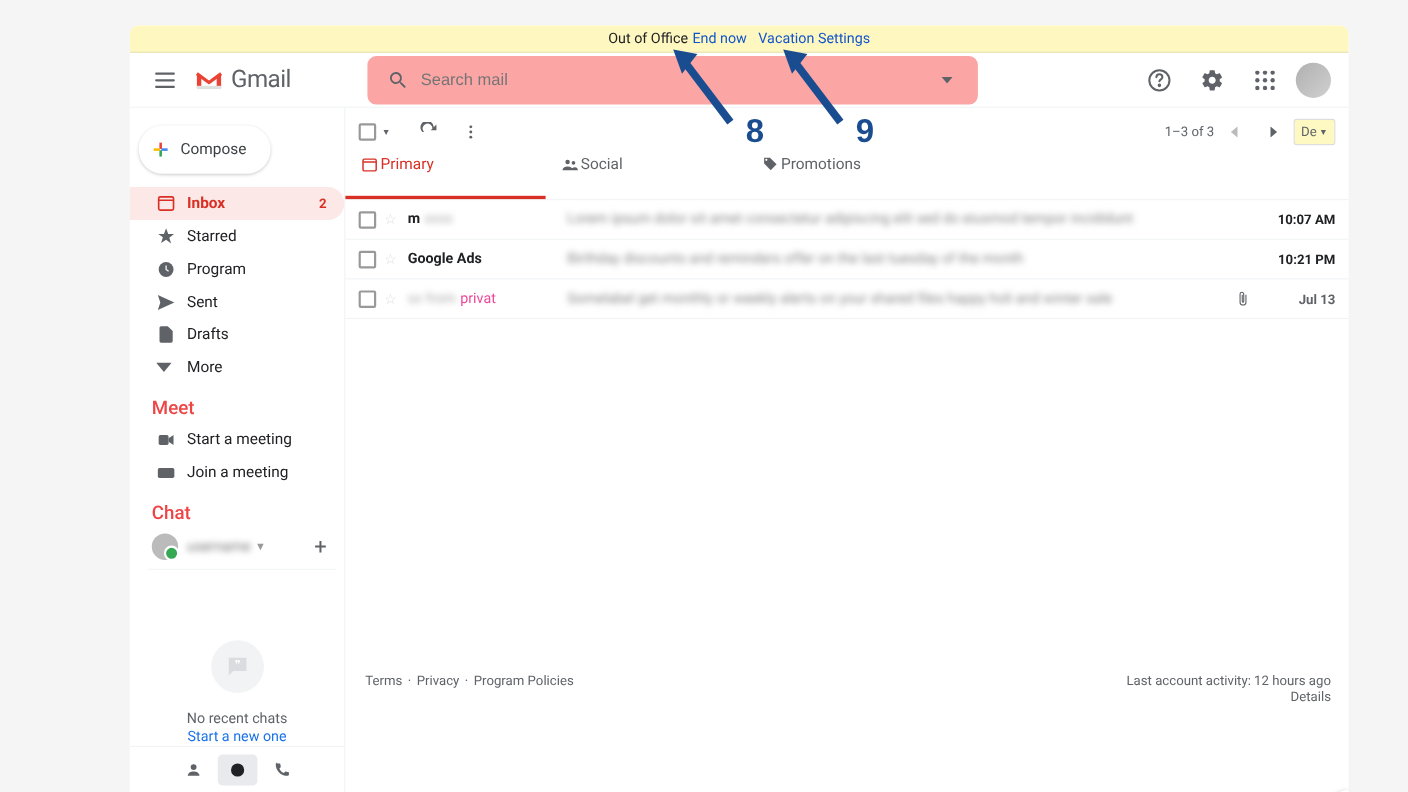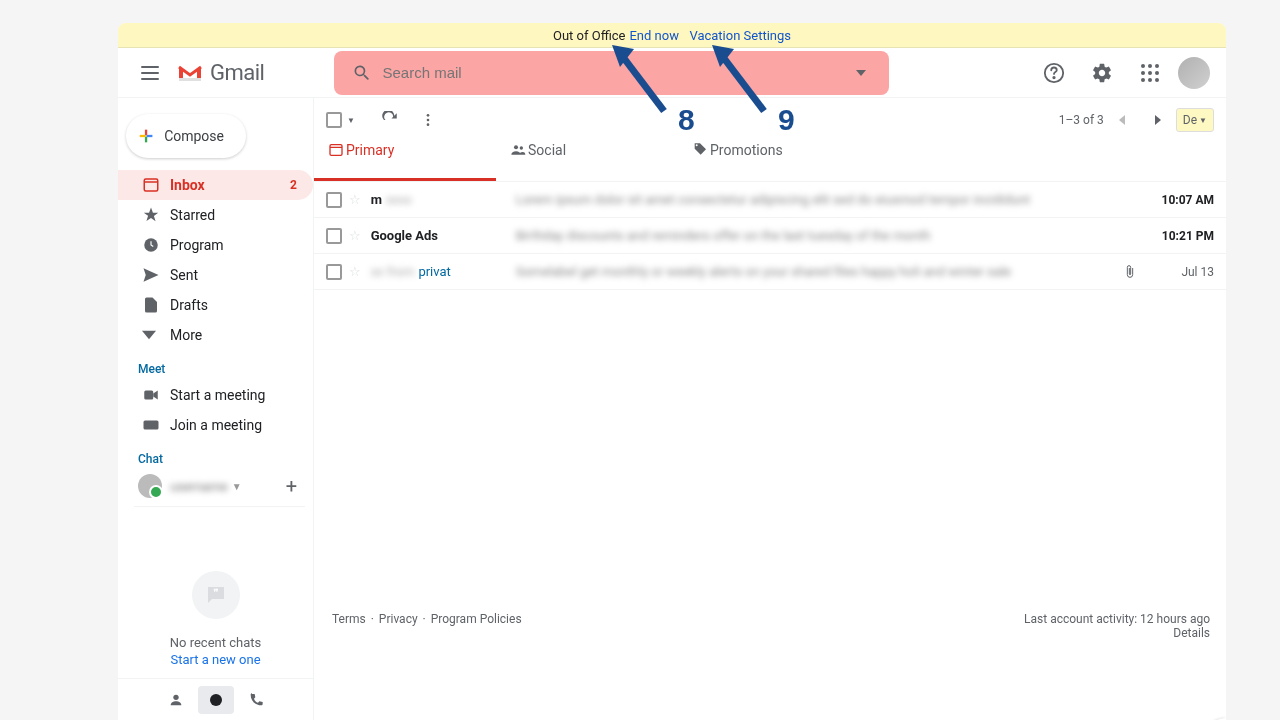--- a/index.html
+++ b/index.html
@@ -25,21 +25,21 @@
 .body { display: flex; height: calc(100% - 75px); }
 .sidebar { width: 195px; padding-top: 8px; display: flex; flex-direction: column; }
 .compose { margin: 8px 0 12px 8px; height: 44px; border-radius: 24px; box-shadow: 0 1px 3px rgba(0,0,0,0.2); display: inline-flex; align-items: center; padding: 0 22px 0 12px; font-size: 14px; color: #3c4043; width: 120px; cursor: pointer; background: #fff; }
 .compose-plus { width: 28px; height: 28px; position: relative; margin-right: 10px; }
 .nav-item { height: 30px; display: flex; align-items: center; border-radius: 0 16px 16px 0; padding-left: 24px; cursor: pointer; font-size: 14px; color: #202124; }
 .nav-item.active { background: #fce8e6; color: #d93025; font-weight: 700; }
 .nav-item .nav-icon { width: 28px; display: flex; align-items: center; color: #5f6368; }
 .nav-item.active .nav-icon { color: #d93025; }
 .nav-item .count { margin-left: auto; margin-right: 16px; font-size: 12px; font-weight: 700; }
 .nav-item.active .count { color: #d93025; }
-.section-title { font-size: 12px; font-weight: 500; color: #0369a1; padding: 12px 0 4px 20px; }
+.section-title { font-size: 17px; font-weight: 500; color: #ef4444; padding: 12px 0 4px 20px; }
 .chat-user { display: flex; align-items: center; padding: 4px 16px 4px 20px; font-size: 13px; color: #777; }
 .chat-avatar { width: 24px; height: 24px; border-radius: 50%; background: #bbb; margin-right: 8px; position: relative; }
 .chat-avatar::after { content: ''; position: absolute; bottom: -1px; right: -1px; width: 10px; height: 10px; background: #34a853; border-radius: 50%; border: 2px solid #fff; }
 .chat-name { filter: blur(3px); }
 .chat-dd { font-size: 10px; color: #999; margin-left: 4px; }
 .chat-plus { margin-left: auto; color: #5f6368; font-size: 20px; cursor: pointer; }
 .chat-empty { text-align: center; margin-top: 60px; font-size: 13px; color: #5f6368; }
 .chat-bubble { width: 48px; height: 48px; background: #f1f3f4; border-radius: 50%; margin: 0 auto 16px; display: flex; align-items: center; justify-content: center; }
 .chat-empty a { color: #1a73e8; text-decoration: none; display: block; margin-top: 2px; }
 .sidebar-footer { margin-top: auto; border-top: 1px solid #f1f3f4; height: 42px; display: flex; align-items: center; justify-content: center; gap: 4px; }
@@ -57,22 +57,22 @@
 .tab { width: 182px; display: flex; align-items: flex-start; padding-left: 14px; font-size: 14px; color: #5f6368; cursor: pointer; border-bottom: 3px solid transparent; gap: 2px; }
 .tab.active { color: #d93025; border-bottom-color: #d93025; }
 .rows { }
 .row { height: 36px; display: flex; align-items: center; padding: 0 12px; border-bottom: 1px solid #f1f3f4; cursor: pointer; font-size: 13px; }
 .row .star { margin: 0 10px 0 7px; color: #dadce0; cursor: pointer; }
 .row .sender { width: 145px; flex-shrink: 0; display: flex; align-items: center; gap: 4px; }
 .row .sender .bold { font-weight: 700; color: #202124; }
 .row .sender .blur { filter: blur(3px); color: #aaa; }
 .row .snippet { flex: 1; overflow: hidden; filter: blur(3px); color: #888; white-space: nowrap; }
 .row .time { margin-left: 12px; font-size: 12px; font-weight: 700; color: #202124; width: 64px; text-align: right; }
-.row.read .sender .bold { font-weight: 400; color: #0369a1; }
-.row.read .time { font-weight: 400; color: #5f6368; }
+.row.read .sender .bold { font-weight: 400; color: #ec4899; }
+.row.read .time { font-weight: 700; color: #5f6368; }
 .row .attach { margin-left: 8px; color: #5f6368; }
 .footer { margin-top: auto; padding: 10px 16px 80px; font-size: 12px; color: #5f6368; display: flex; justify-content: space-between; }
 .footer a { color: #5f6368; text-decoration: none; }
 .footer .mid a { margin: 0 2px; }
 .footer .right { text-align: right; }
 .rail-tab { position: absolute; right: 0; top: 620px; width: 20px; height: 40px; background: #fff; border-radius: 20px 0 0 20px; box-shadow: -1px 0 3px rgba(0,0,0,0.15); display: flex; align-items: center; justify-content: center; cursor: pointer; color: #5f6368; font-size: 12px; z-index: 5; }
 .annotation { position: absolute; pointer-events: none; z-index: 20; }
 .arrow { width: 70px; height: 76px; }
 .arrow-label { font-size: 30px; font-weight: 700; color: #1a4d8f; font-family: Arial, sans-serif; }
 svg { display: block; }

